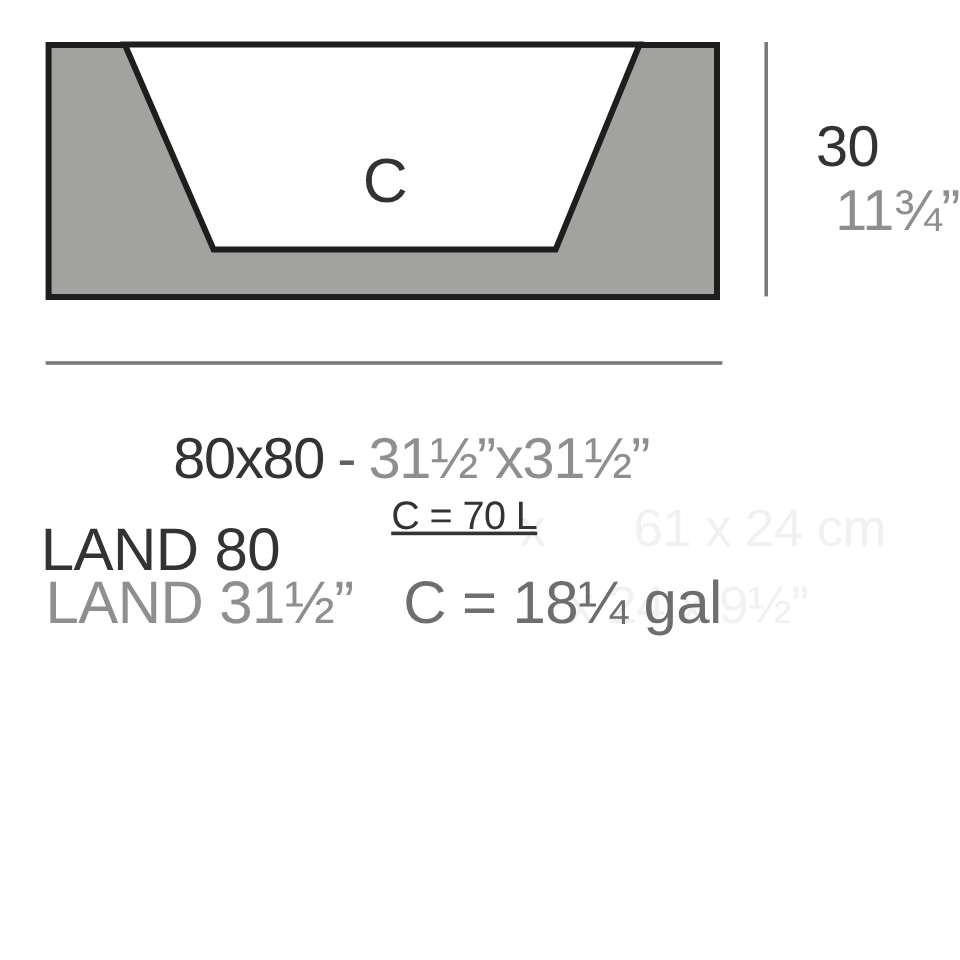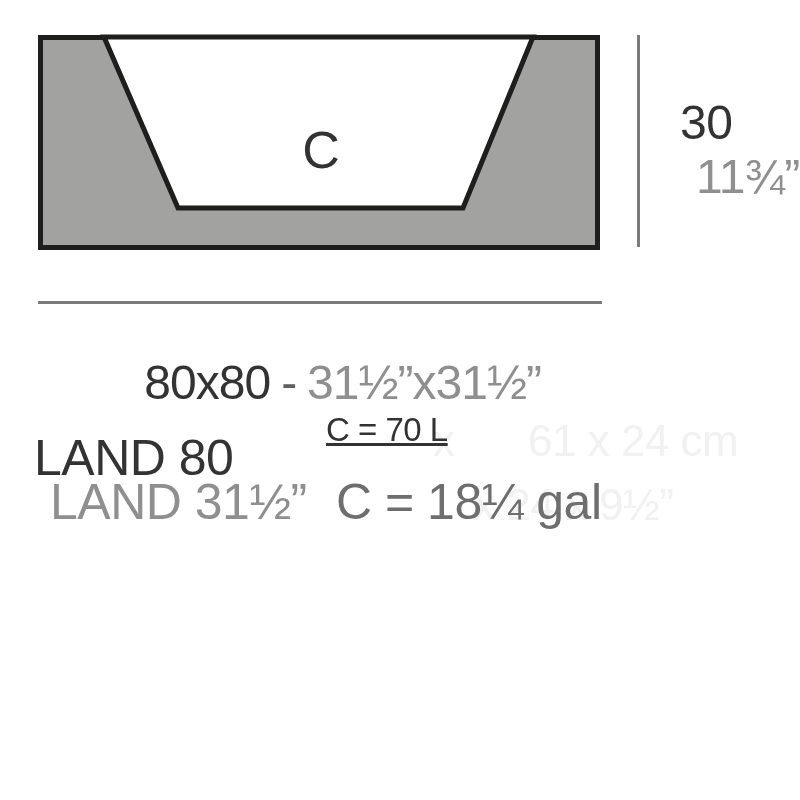--- a/index.html
+++ b/index.html
@@ -27,21 +27,21 @@
   }
   .vline{left:637px;top:35px;width:3px;height:212px;background:var(--dim-line-gray);}
   .hline{left:38px;top:301px;width:564px;height:3px;background:var(--dim-line-gray);}
   .dim-height-cm{left:680px;top:86px;font-size:48px;color:var(--text-dark);letter-spacing:-0.5px;margin-top:13px;}
   .dim-height-in{left:696px;top:153px;font-size:48px;color:var(--text-gray);letter-spacing:-0.5px;}
   .dim-width{left:95px;top:311px;font-size:48px;letter-spacing:-1px;text-align:center;}
   .dim-width .cm{color:var(--text-dark);}
   .dim-width .sep{color:var(--text-sep);margin:0 11px;}
   .dim-width .in{color:var(--text-gray);}
   .model-cm{left:34px;top:413px;font-size:50px;color:var(--text-dark);letter-spacing:-0.5px;z-index:2;margin-top:20px;}
-  .model-in{left:50px;top:477px;font-size:50px;color:var(--text-gray);letter-spacing:-0.5px;z-index:2;}
+  .model-in{left:38px;top:477px;font-size:50px;color:var(--text-gray);letter-spacing:-0.5px;z-index:2;}
   .cap-l{left:326px;top:413px;font-size:33px;color:var(--text-dark);letter-spacing:-0.5px;z-index:2;text-decoration:underline;}
   .cap-gal{left:336px;top:477px;font-size:50px;color:var(--text-gray-dark);letter-spacing:-0.5px;z-index:2;}
   .ghost{font-size:44px;color:var(--ghost);letter-spacing:-0.5px;z-index:1;}
   .ghost-1a{left:433px;top:419px;}
   .ghost-1b{left:528px;top:419px;}
   .ghost-2{left:473px;top:483px;}
 </style>
 </head>
 <body>
 

